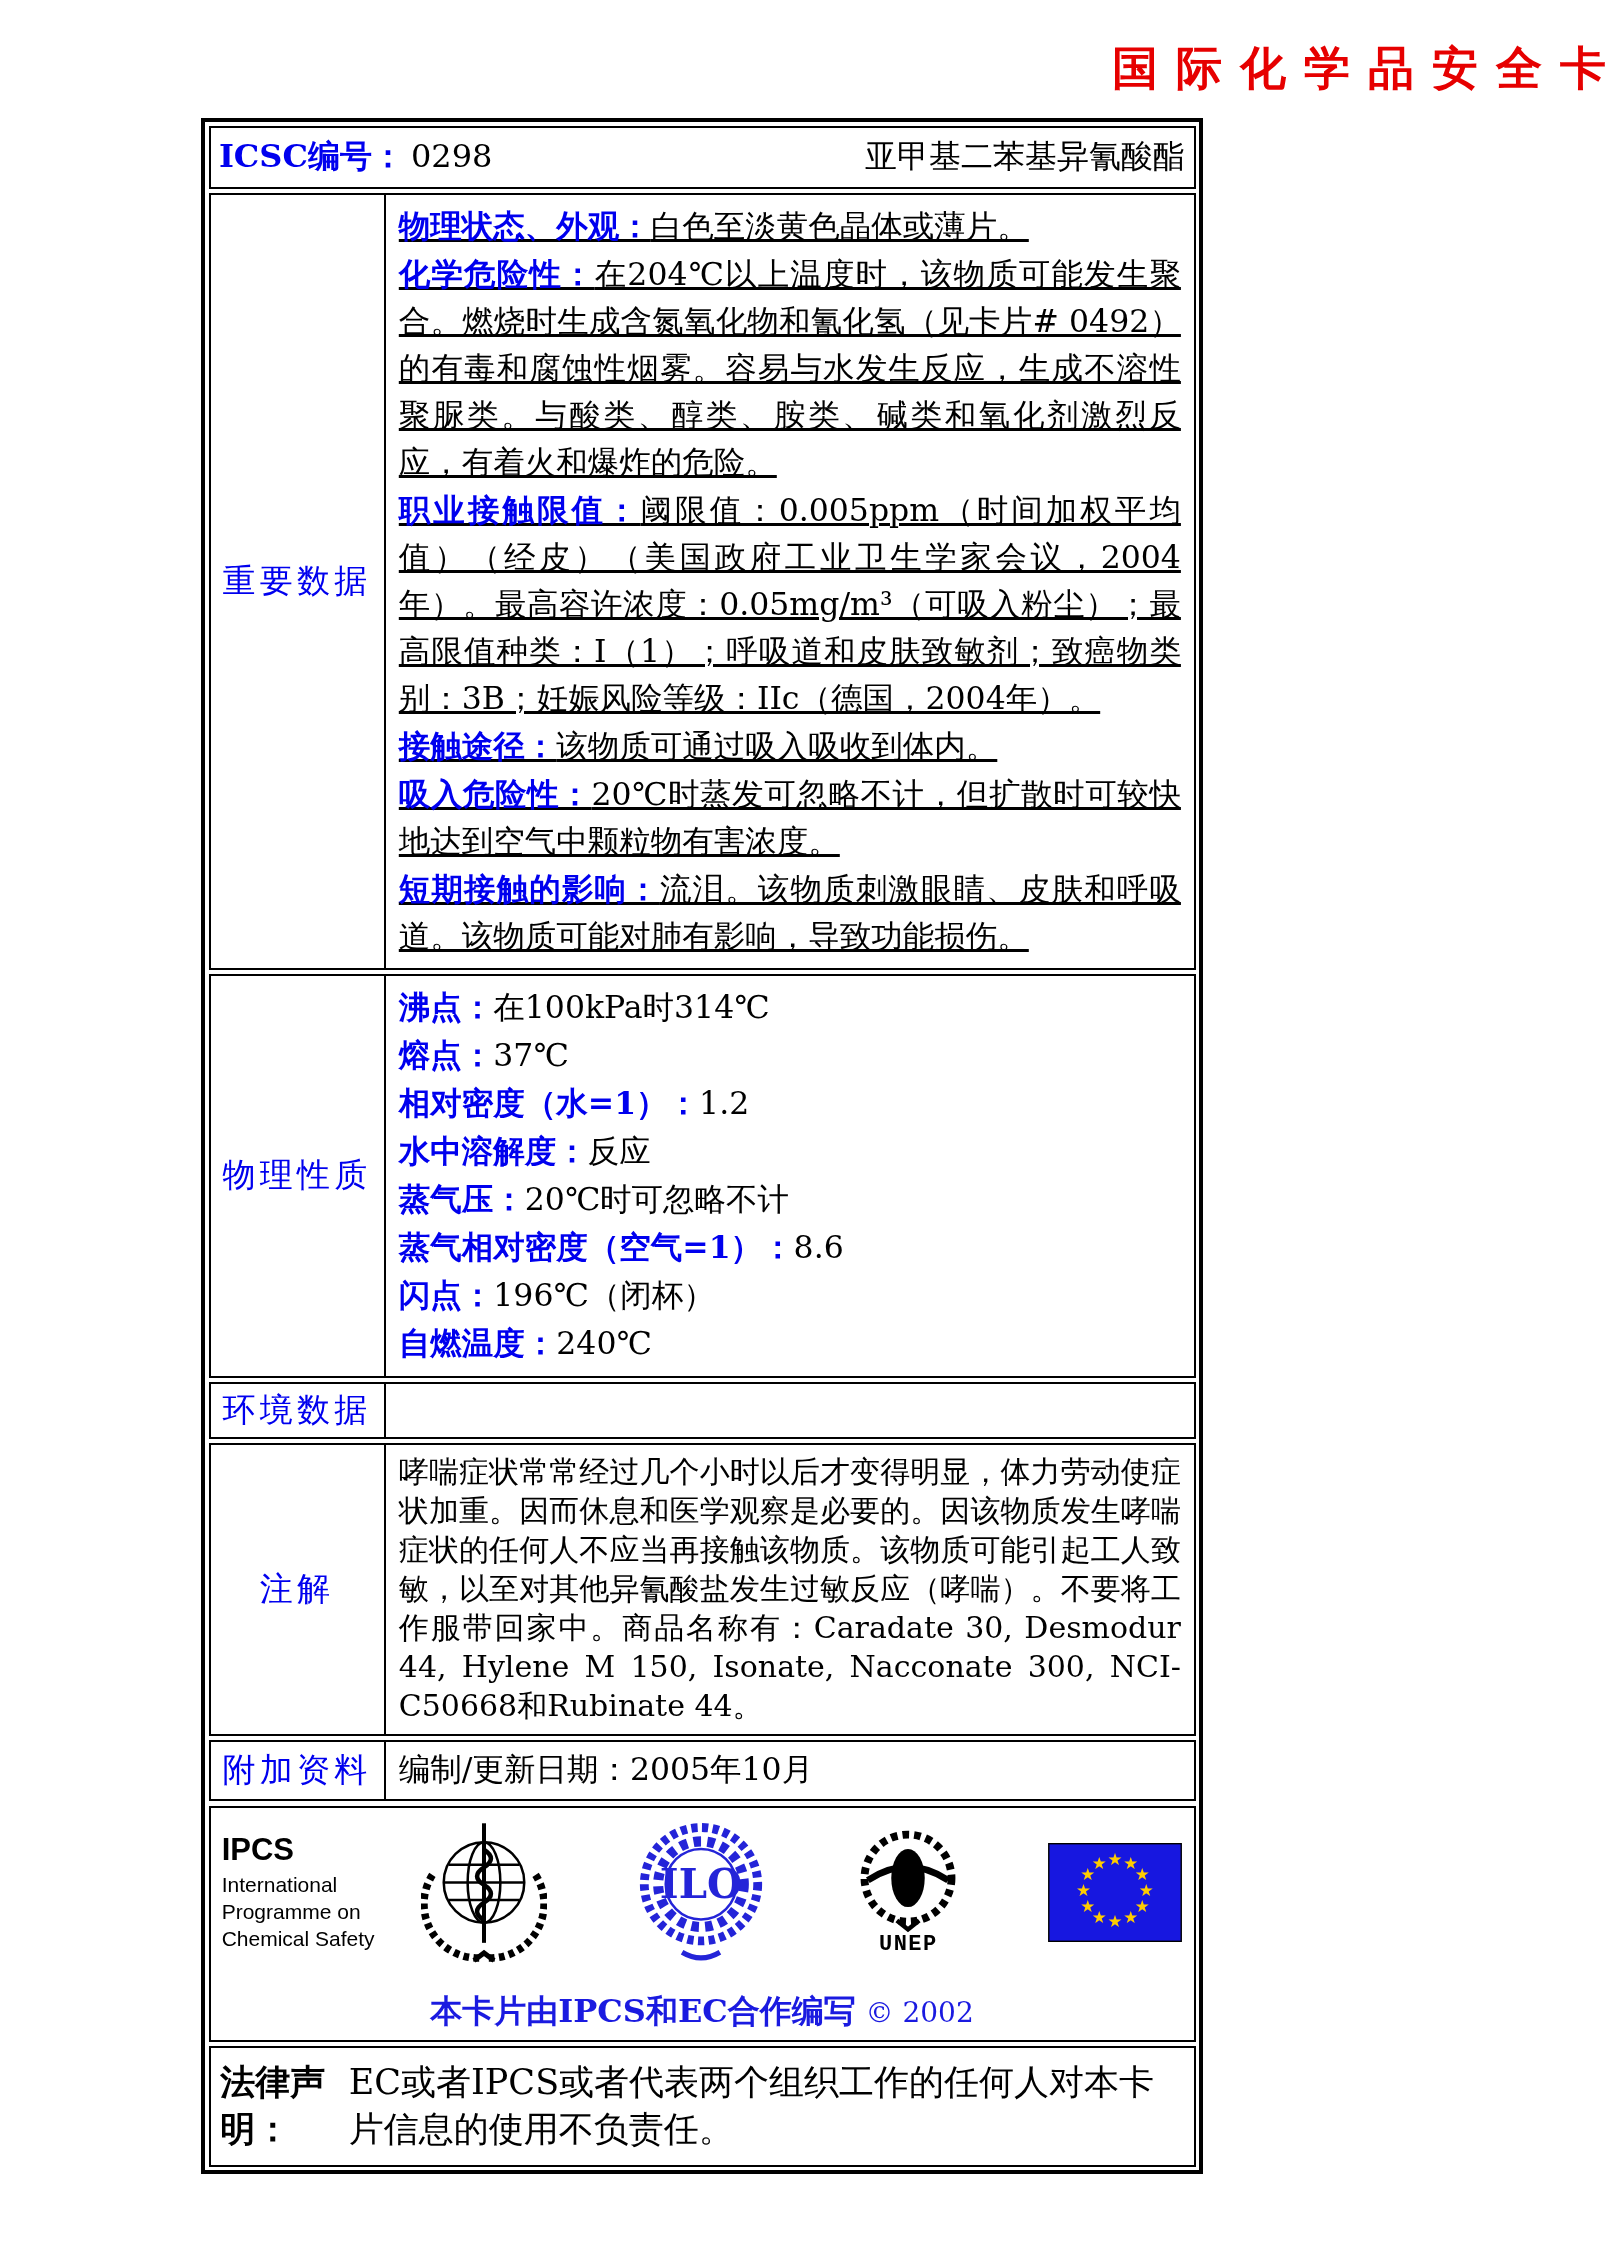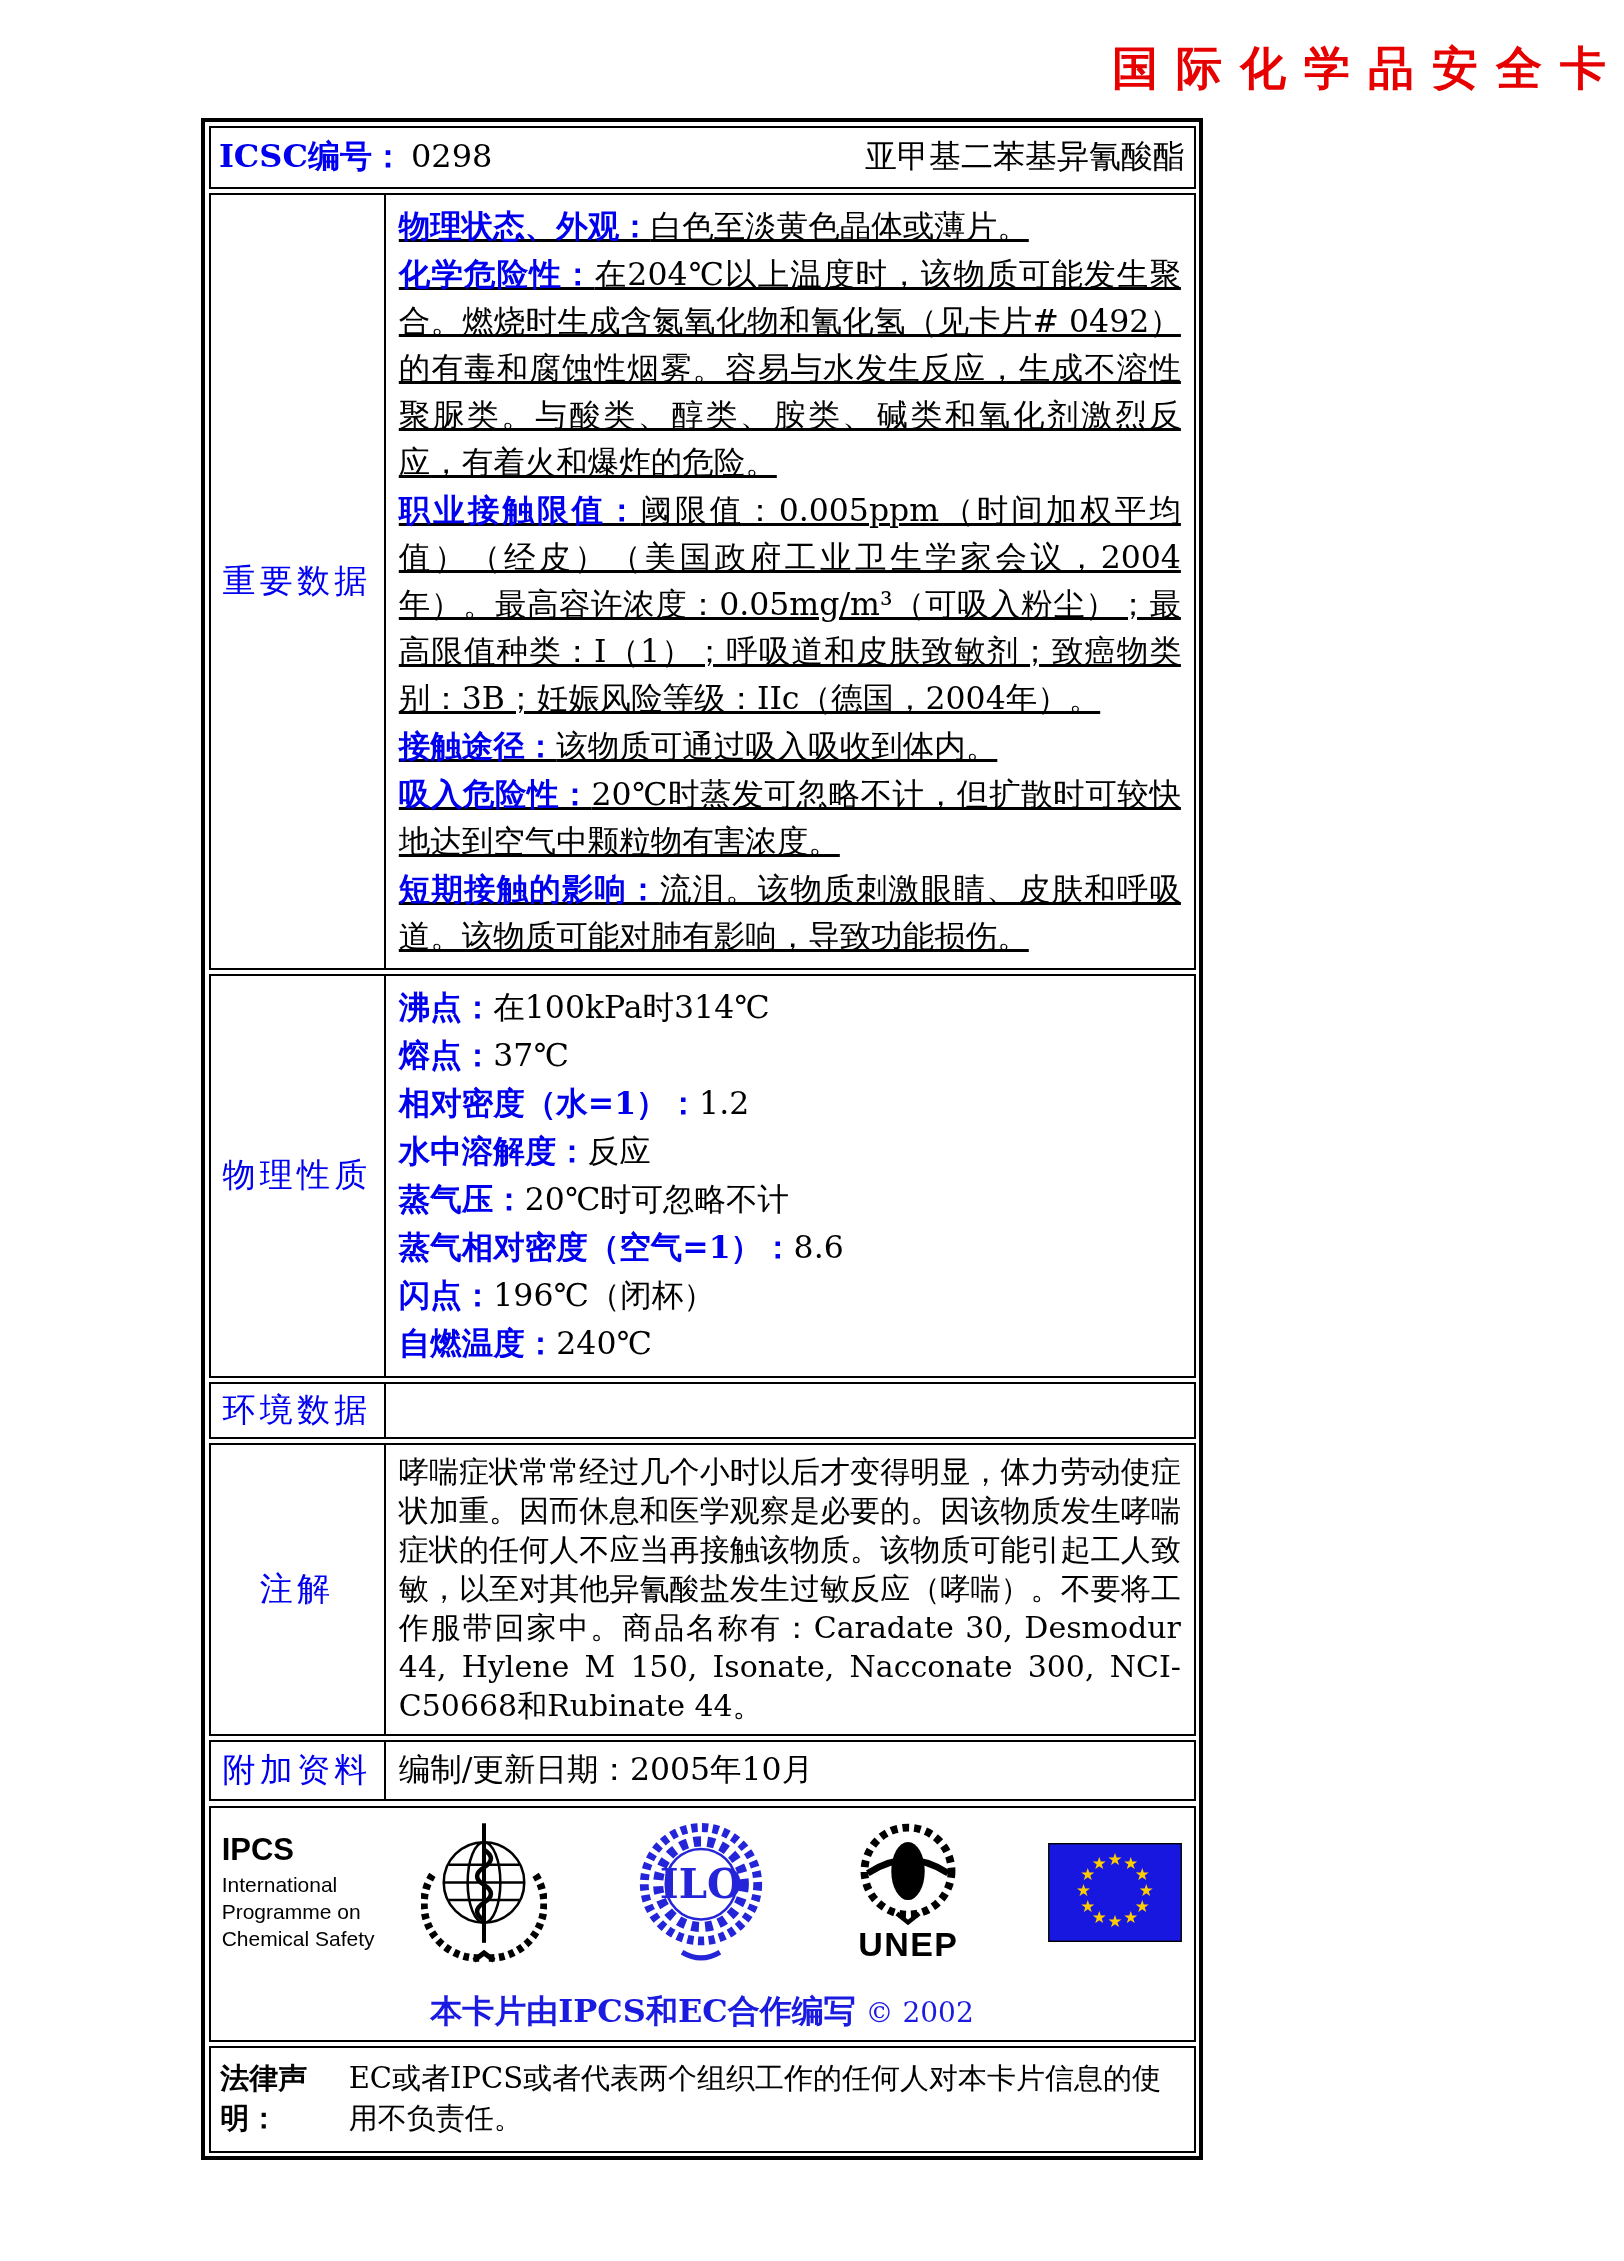--- a/index.html
+++ b/index.html
@@ -49,29 +49,29 @@
   
   .logos-row { padding:9.8px 11.2px 5.6px 11.2px; }
   .logos-strip { display:flex; align-items:center; }
   .ipcs-block { width:193px; font-family:"Liberation Sans","DejaVu Sans",sans-serif; }
   .ipcs-title { font-size:31px; font-weight:bold; line-height:34px; }
   .ipcs-sub { font-size:21px; line-height:27px; white-space:pre-line; margin-top:4.2px; }
   .logo { flex:none; }
   .who-logo { margin-left:28px; }
   .ilo-logo { margin-left:91px; }
   .unep-block { margin-left:88px; text-align:center; }
-  .unep-word { font-size:34px; font-weight:bold; letter-spacing:1.4px; margin-top:-5.6px; font-family:Liberation Sans, sans-serif;text-align:center; }
+  .unep-word { font-size:22px; font-weight:bold; letter-spacing:1.4px; margin-top:-5.6px; font-family:Liberation Mono, monospace;text-align:center; }
   .eu-flag { margin-left:84px; }
   .logos-caption {
     text-align:center; margin-top:22px; color:#1a1ae0; font-size:32px; font-weight:bold;
   }
   .copyright { font-weight:normal; font-size:28px; margin-left:9.8px; }
 
   
-  .legal-row { display:flex; align-items:flex-start; padding:11.2px 9.8px; font-size:29px; }
+  .legal-row { display:flex; align-items:flex-start; padding:11.2px 9.8px; font-size:35px; }
   .legal-label { font-weight:bold; }
   .legal-text { margin-left:5.6px; }
 </style>
 </head>
 <body>
 
 <h1 class="page-title">国际化学品安全卡</h1>
 
 <div class="card">
 

